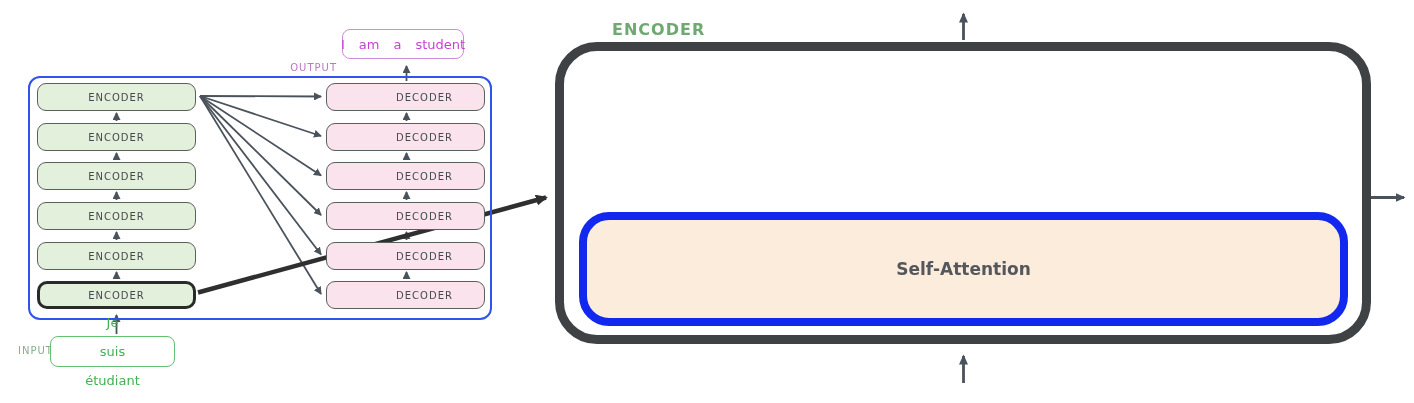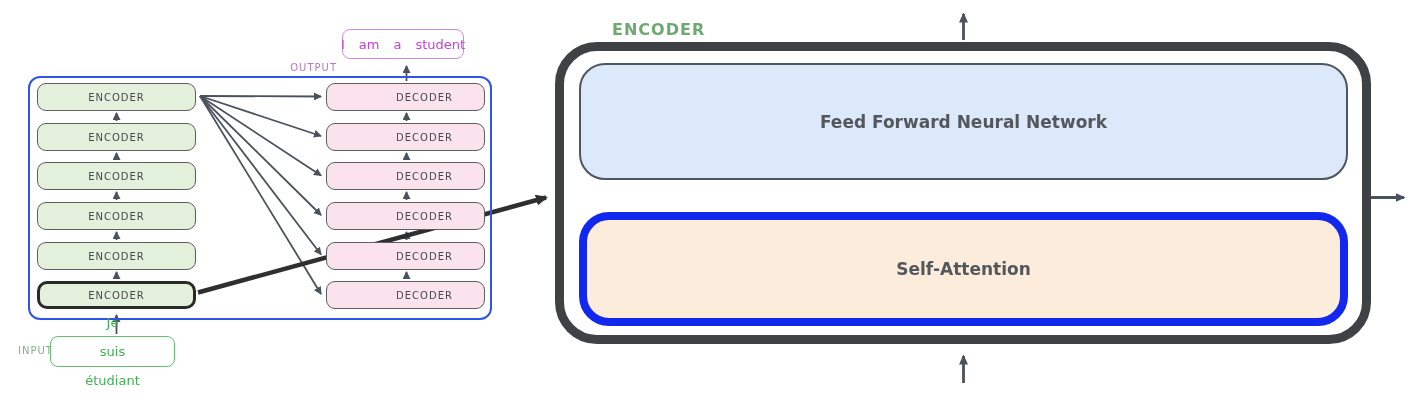--- a/index.html
+++ b/index.html
@@ -184,20 +184,17 @@
 
   <div class="io-label input-label">INPUT</div>
   <div class="word-box input-box">
     <span>Je</span>
     <span>suis</span>
     <span>étudiant</span>
   </div>
 
   <div class="detail-title">ENCODER</div>
   <div class="big-box"></div>
-  <div class="ff-box">
-    <span>Feed Forward Neural Network</span>
-  </div>
   <div class="sa-box">
     <span>Self-Attention</span>
   </div>
 
 </div>
 
 </body></html>

